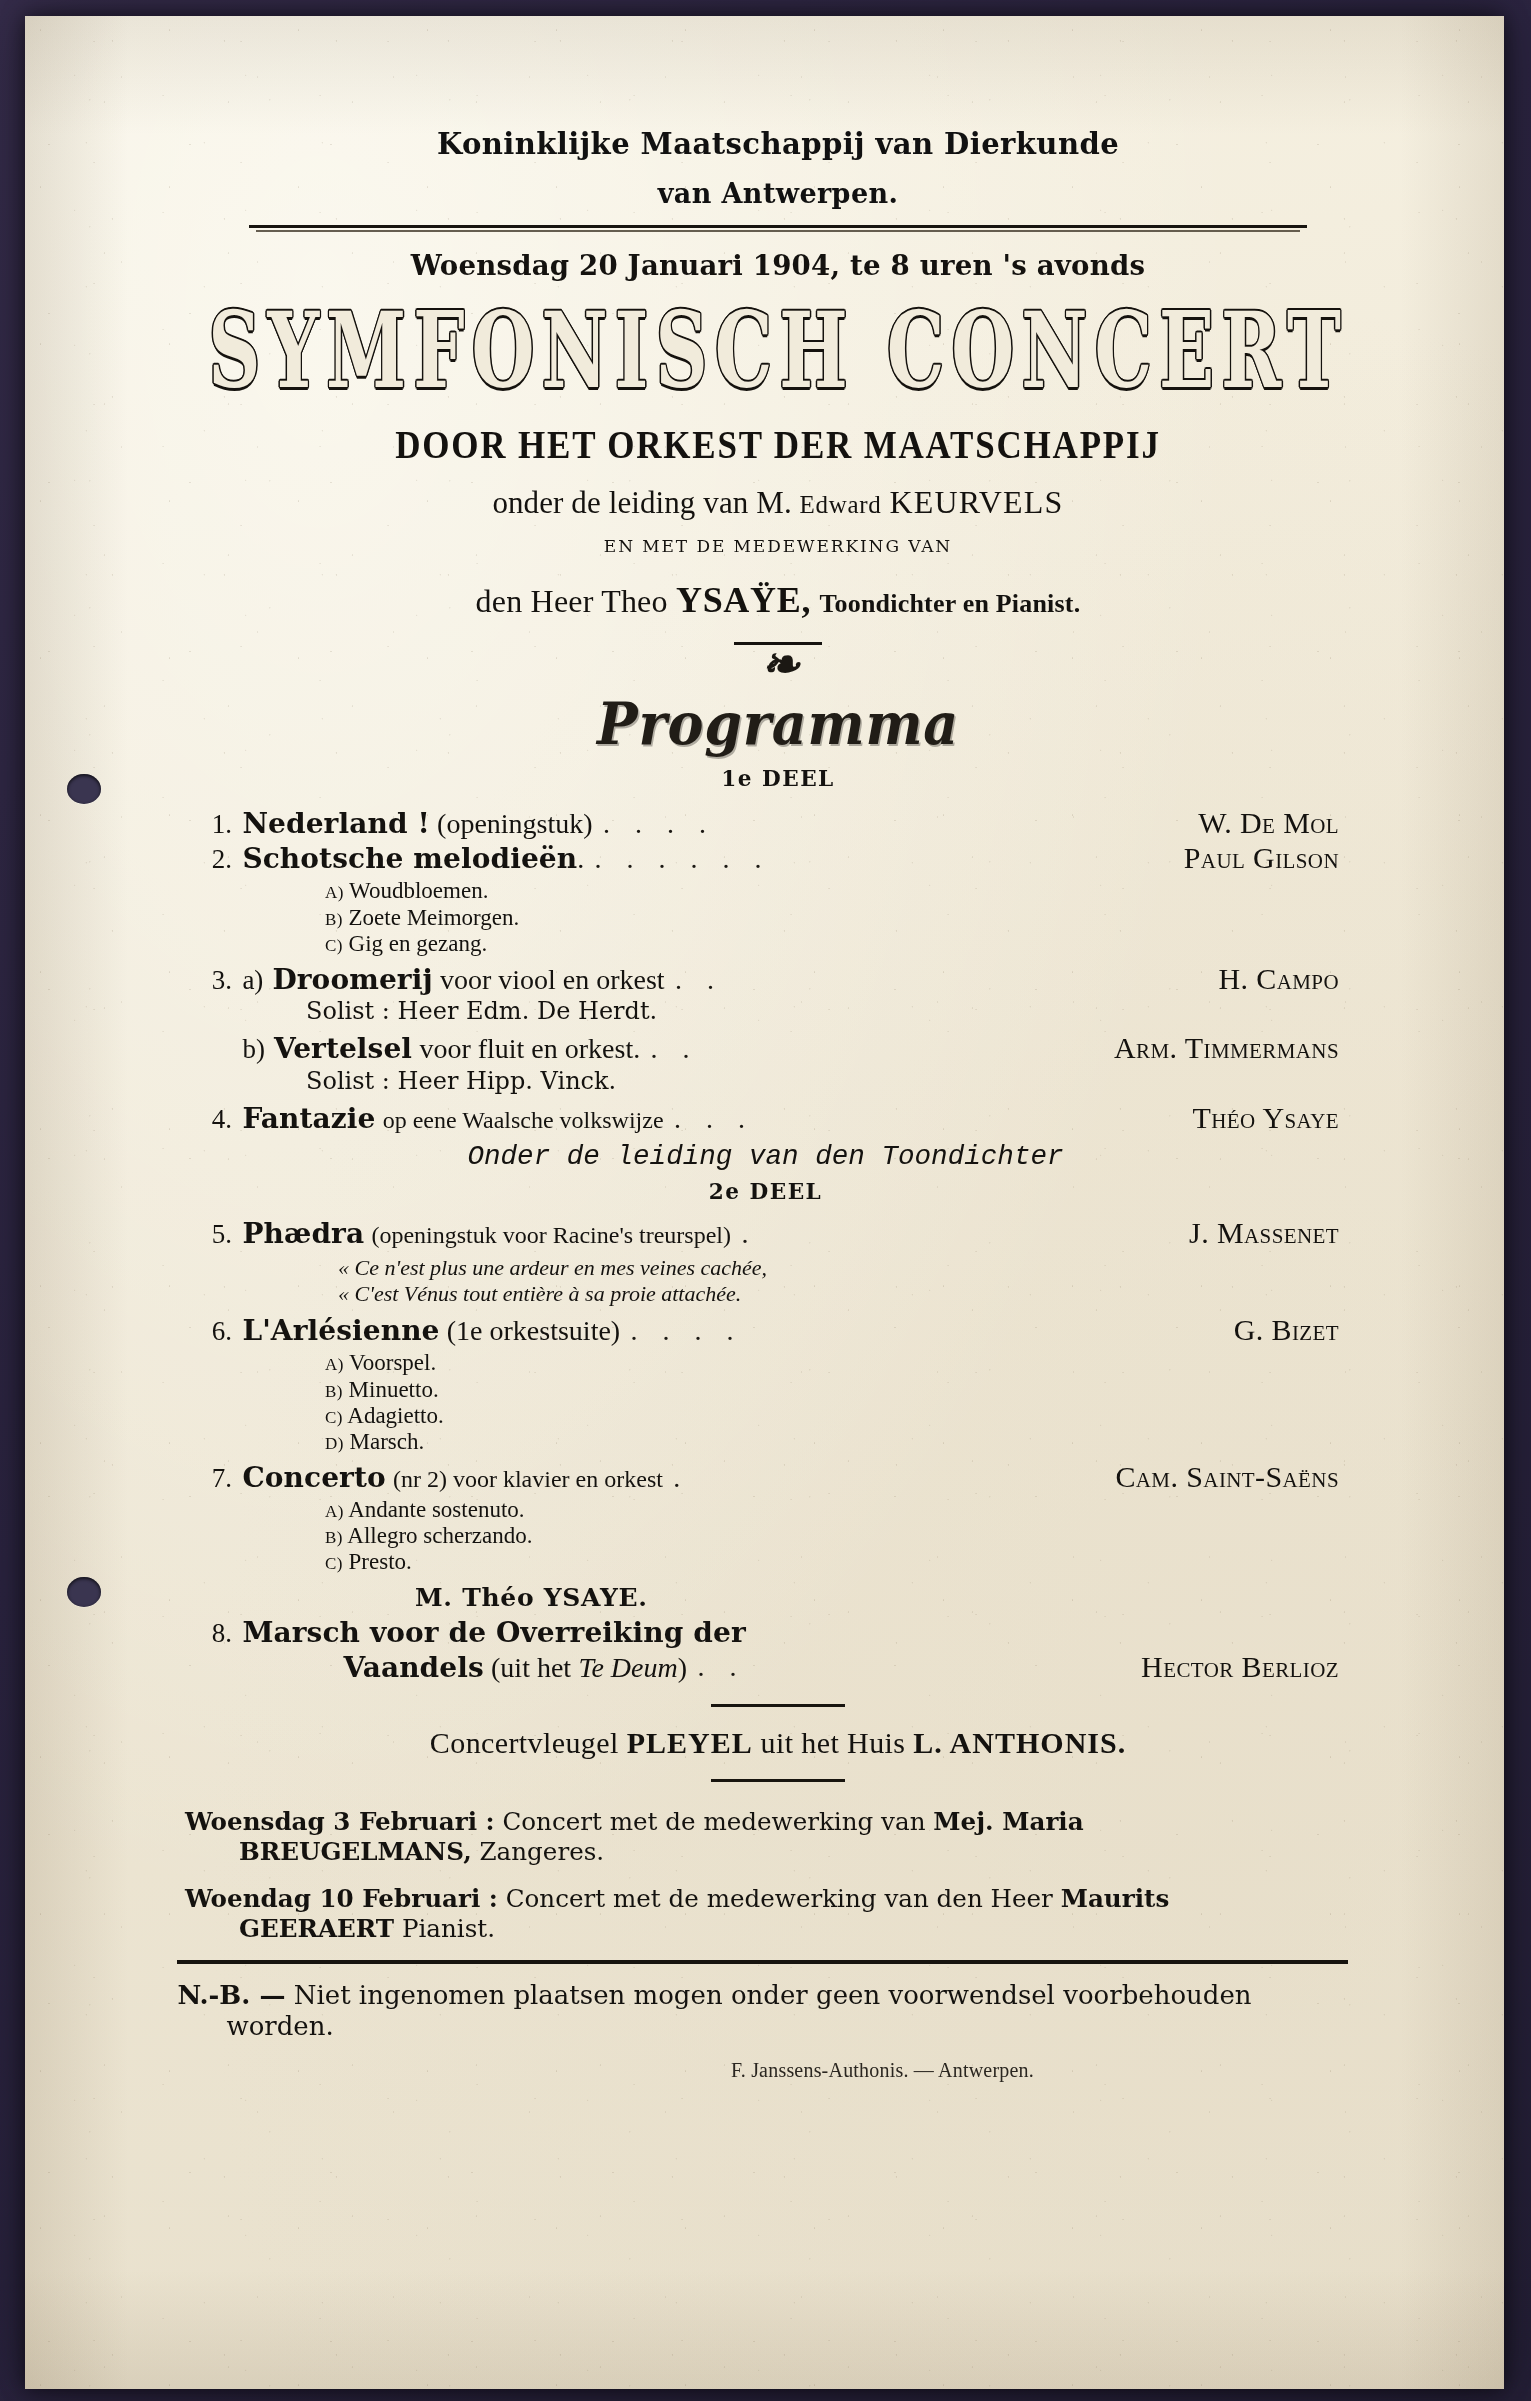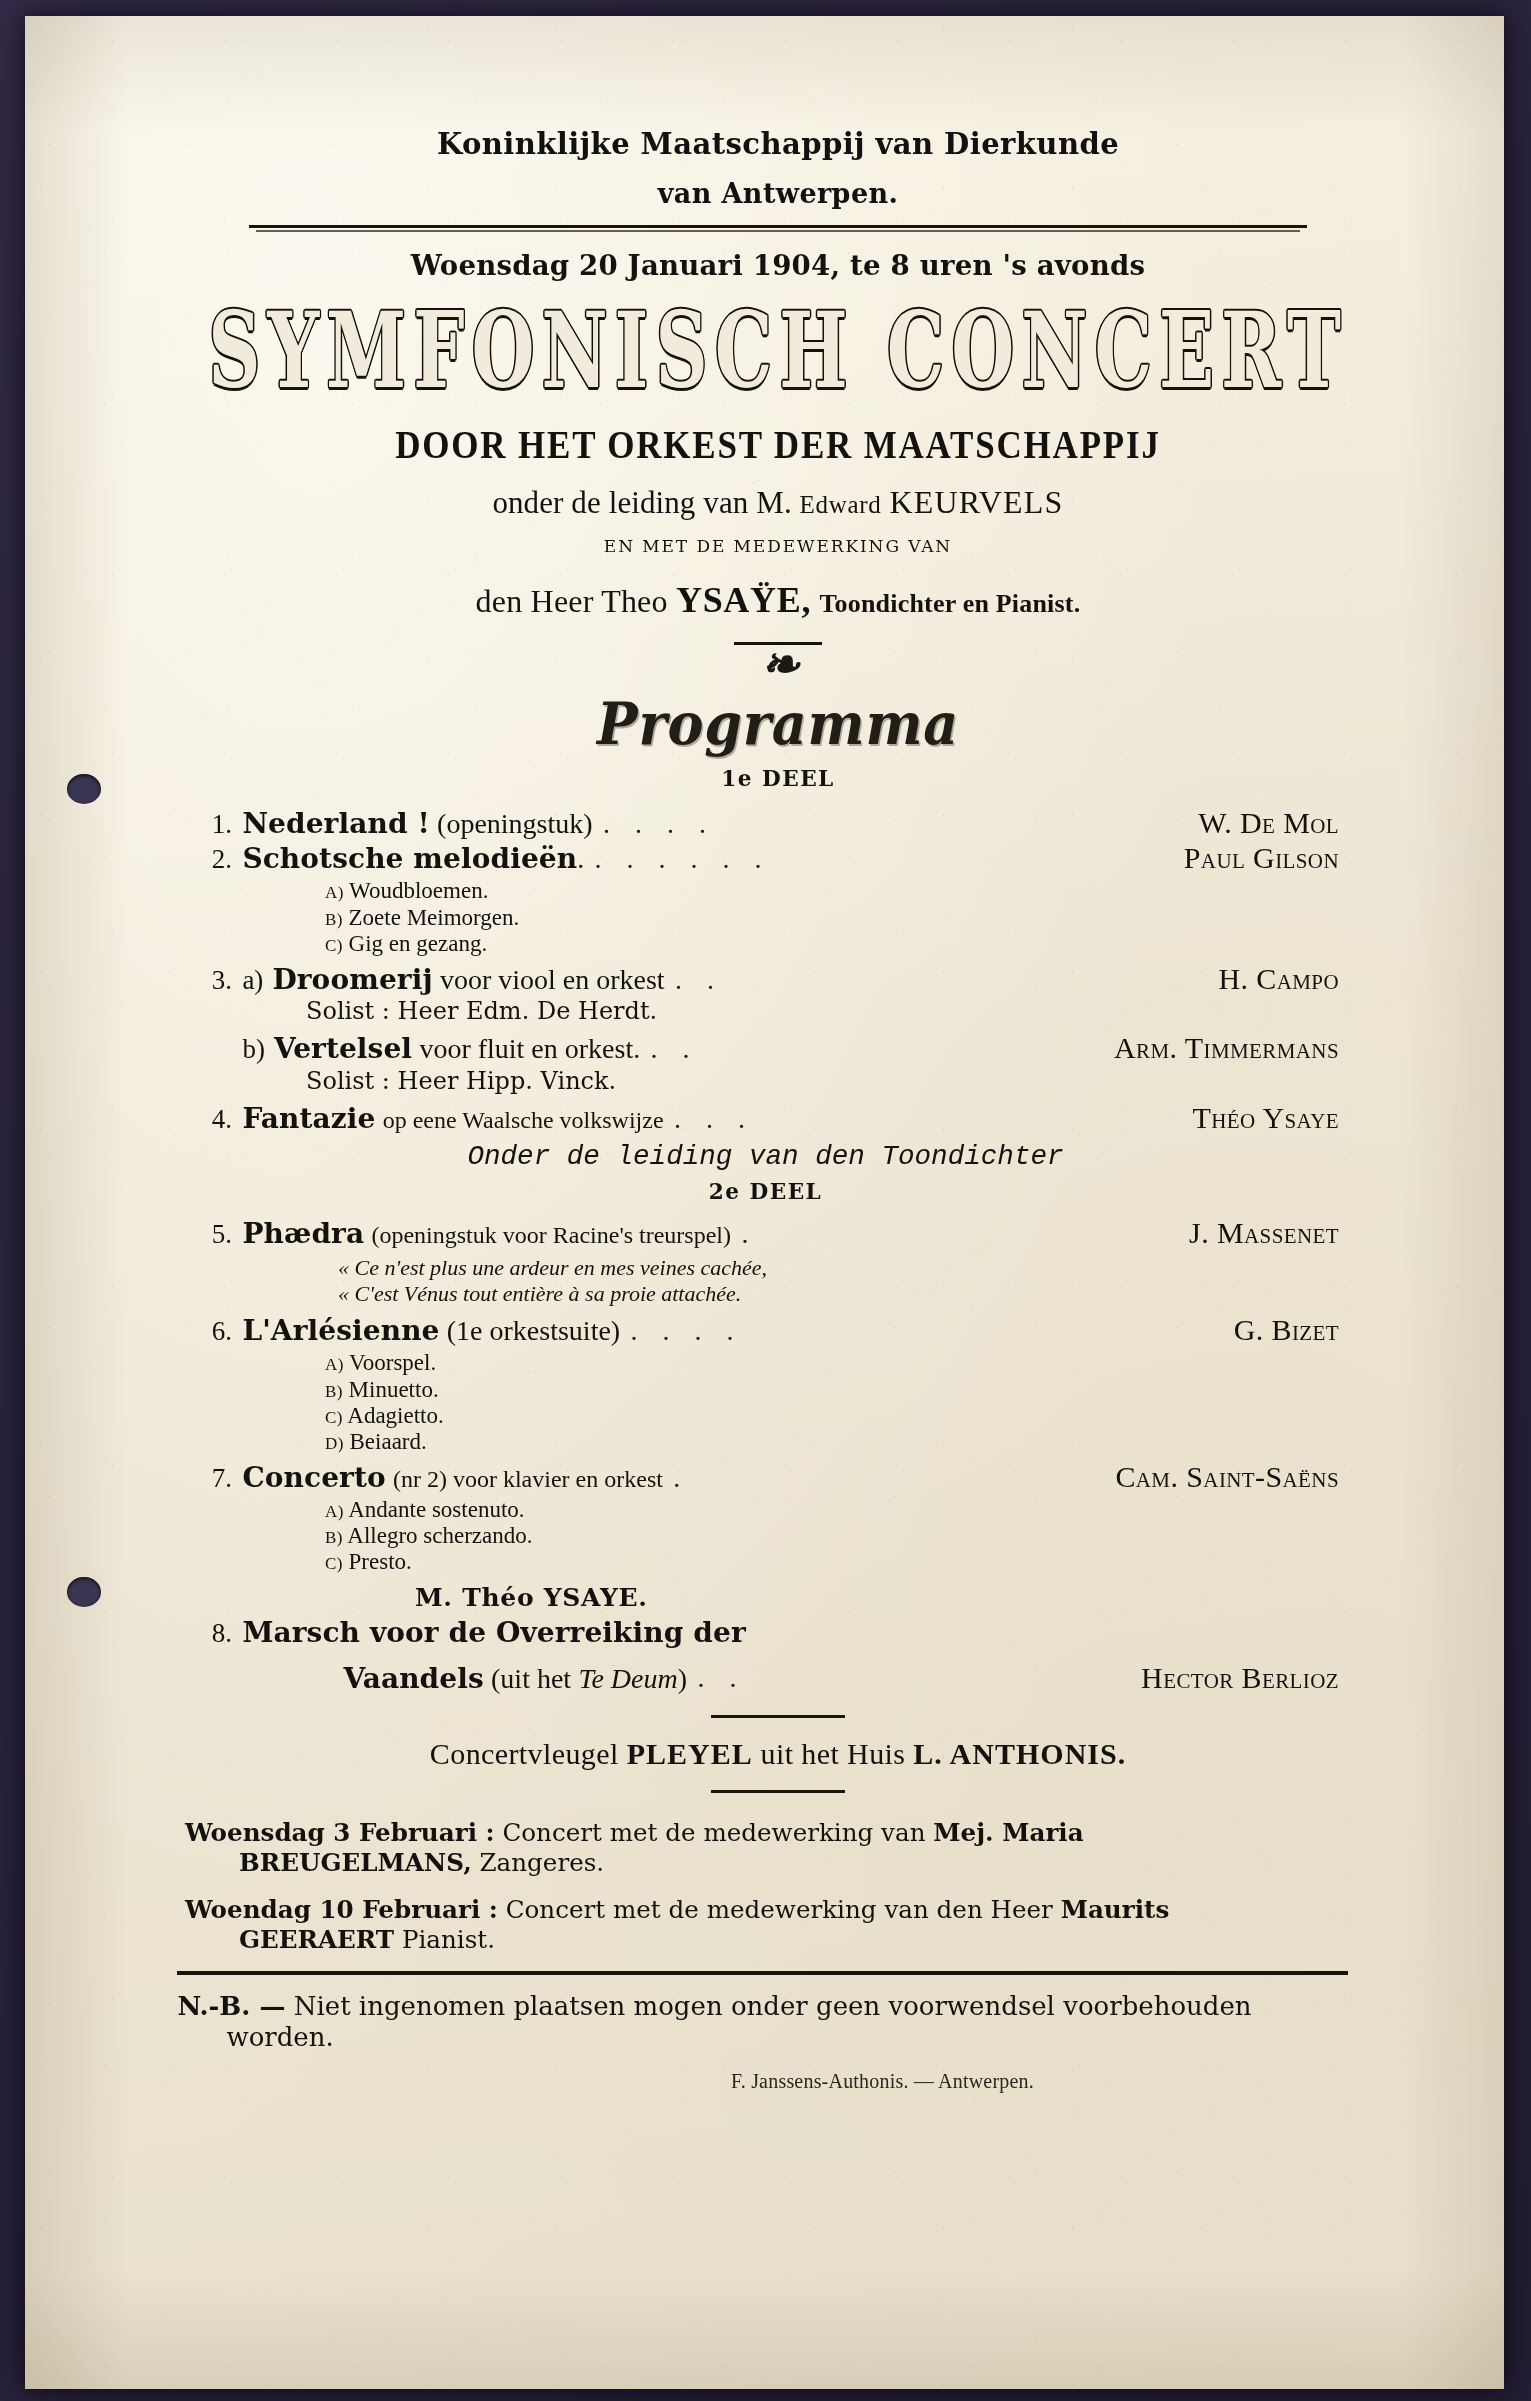--- a/index.html
+++ b/index.html
@@ -592,21 +592,21 @@
           <div class="mv">
             <span class="mv-letter">b)</span>
             <span>Minuetto.</span>
           </div>
           <div class="mv">
             <span class="mv-letter">c)</span>
             <span>Adagietto.</span>
           </div>
           <div class="mv">
             <span class="mv-letter">d)</span>
-            <span>Beiaard.</span>
+            <span>Marsch.</span>
           </div>
         </div>
       </div>
 
       <div class="prog-item">
         <div class="prog-row">
           <div class="p-num">7.</div>
           <div class="p-title">
             <span class="bold">Concerto</span>
             <span class="small">(nr 2) voor klavier en orkest</span>
@@ -633,21 +633,21 @@
         </div>
       </div>
 
       <div class="prog-item">
         <div class="prog-row">
           <div class="p-num">8.</div>
           <div class="p-title">
             <span class="bold">Marsch voor de Overreiking der</span>
           </div>
         </div>
-        <div class="prog-row" style="margin-top:12px;align-items:center;">
+        <div class="prog-row" style="margin-top:1px;align-items:center;">
           <div class="p-num blank">.</div>
           <div class="p-sub" style="width:92px;flex:0 0 92px;"></div>
           <div class="p-title">
             <span class="bold">Vaandels</span>
             <span class="reg">(uit het</span>
             <span class="reg ital">Te Deum</span><span class="reg">)</span>
           </div>
           <div class="p-lead">. .</div>
           <div class="p-composer">Hector Berlioz</div>
         </div>

